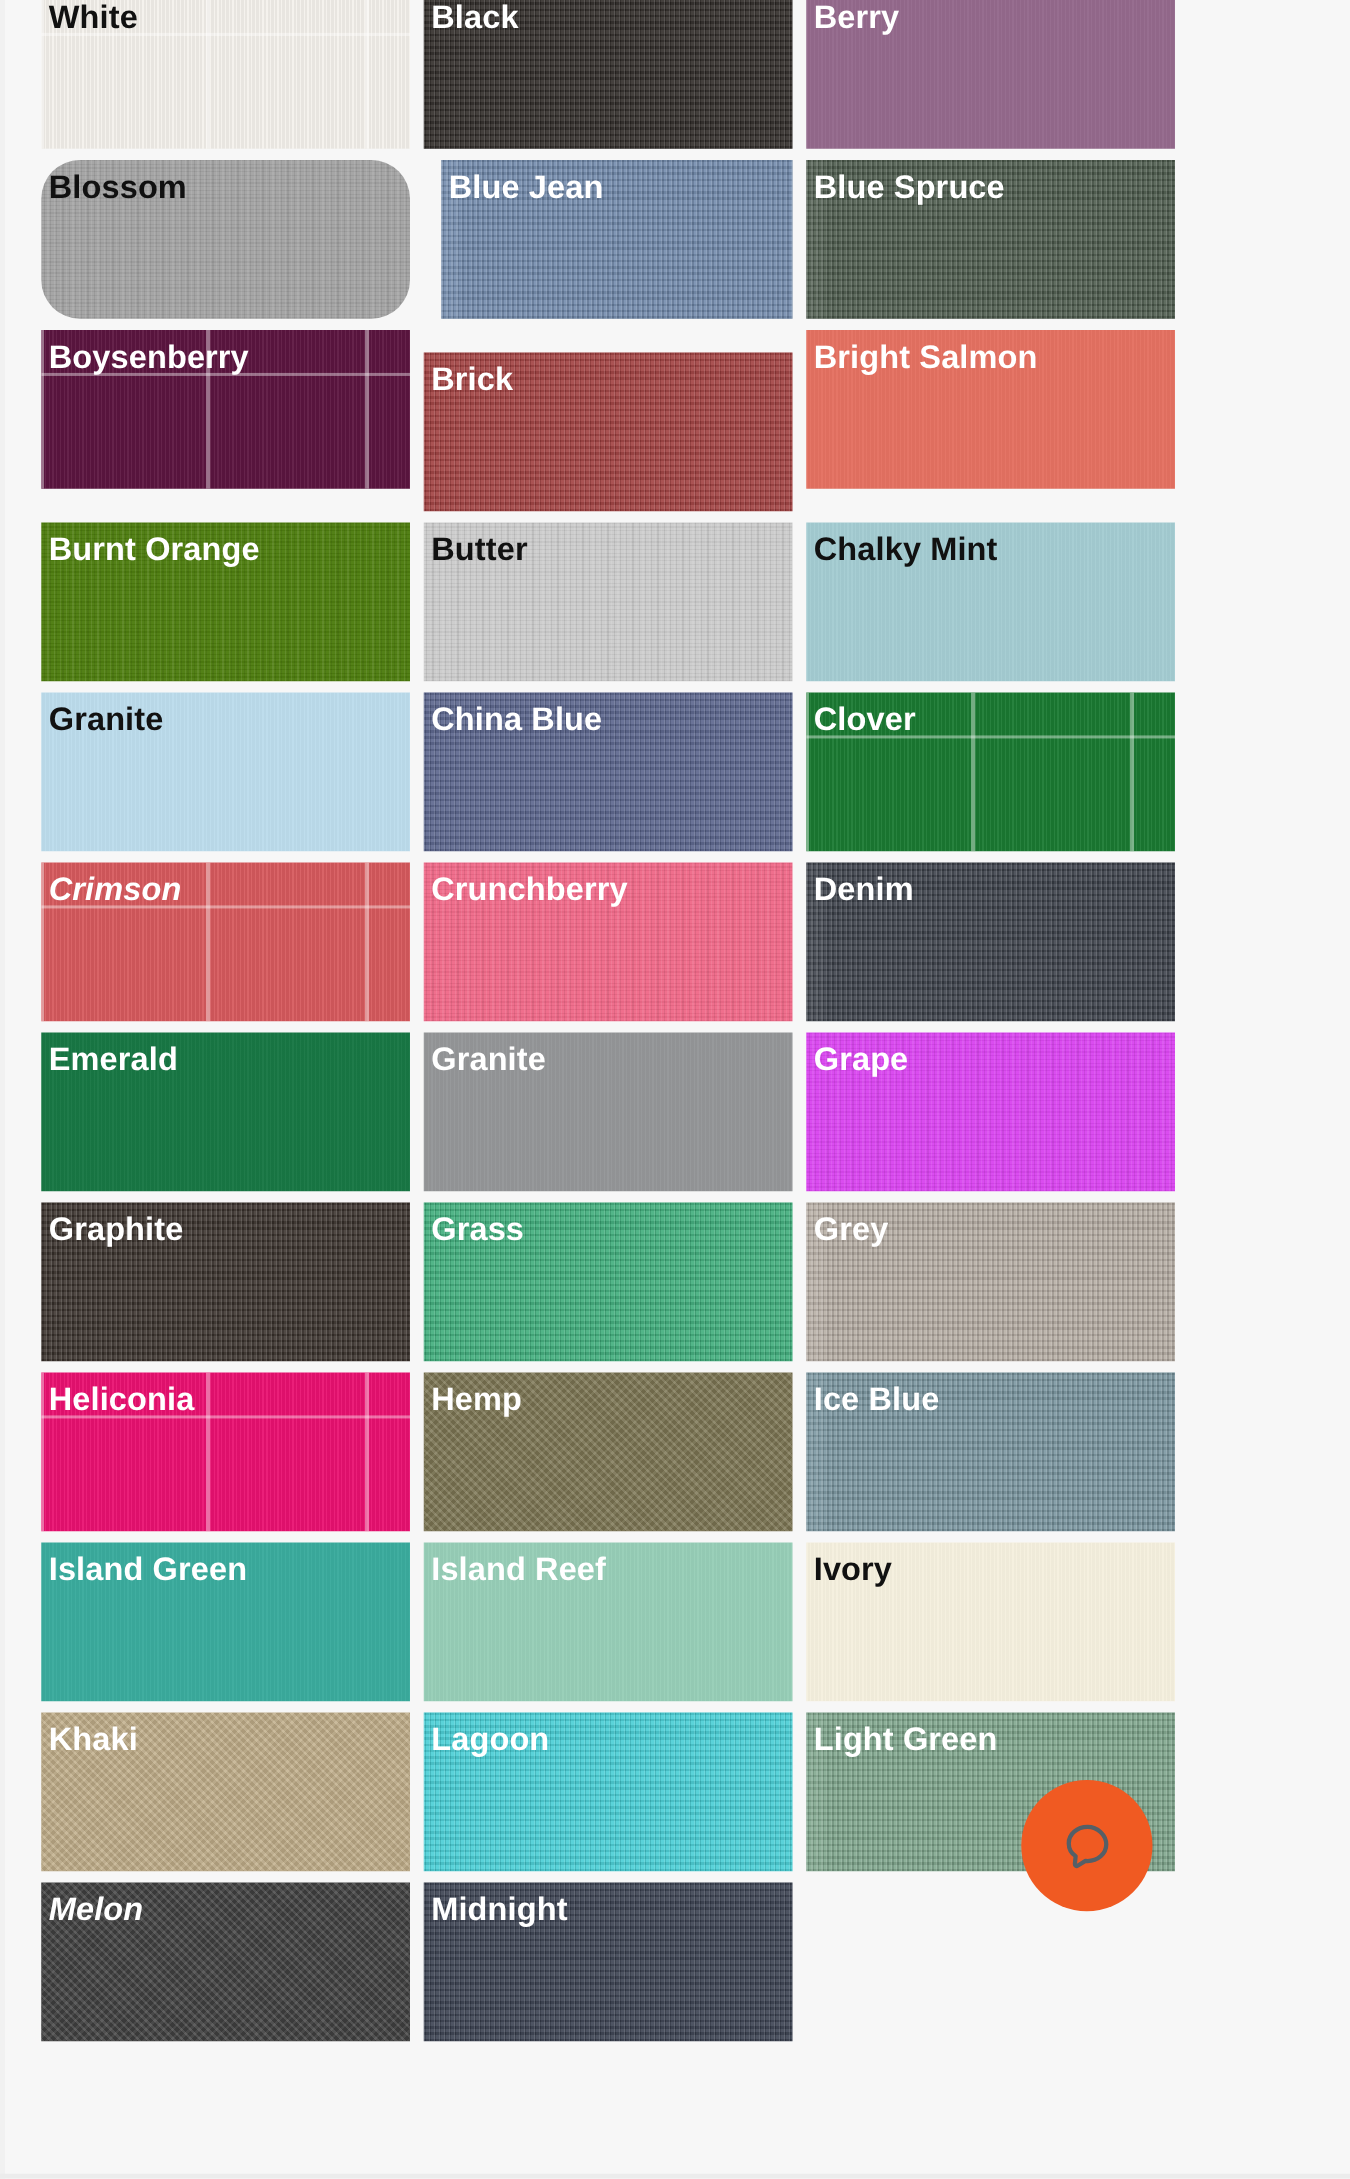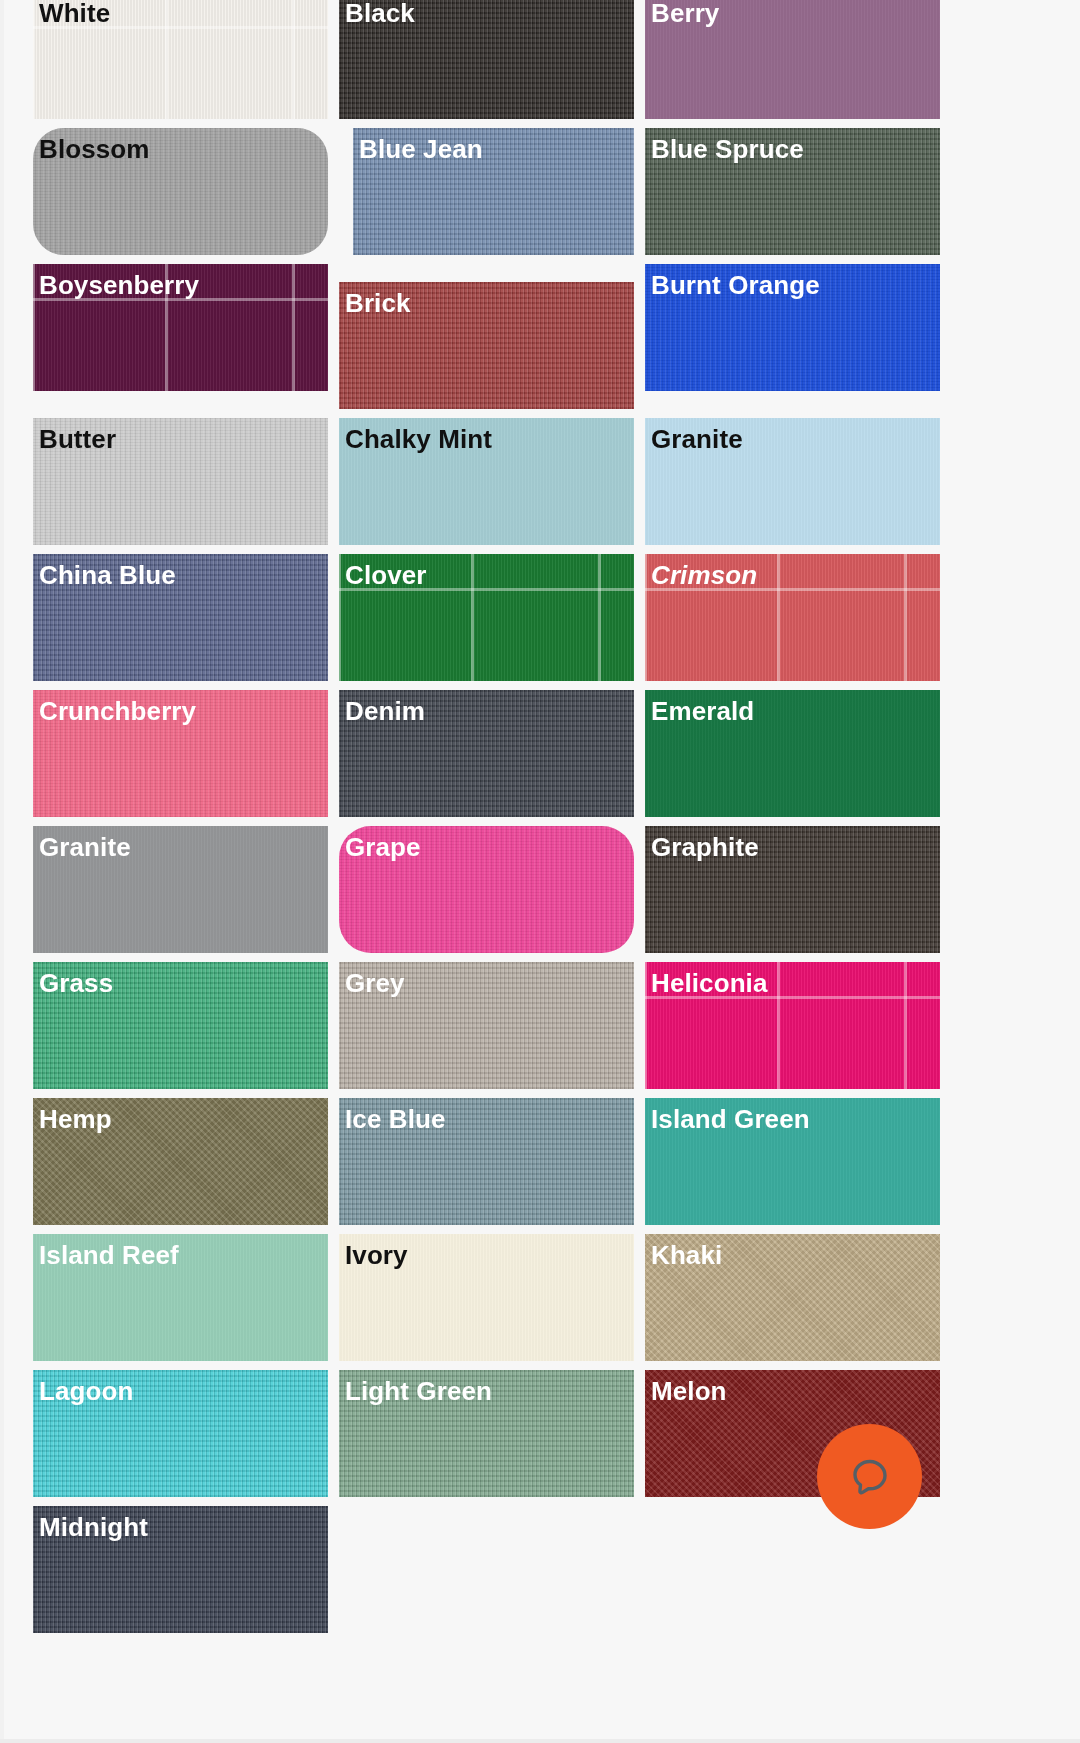--- a/index.html
+++ b/index.html
@@ -158,21 +158,25 @@
       <span class="swatch-label lbl-light">Blue Spruce</span>
     </div>
     <div class="swatch plaid" style="background-color: rgb(92, 21, 64);">
       <div class="weave"></div>
       <span class="swatch-label lbl-light">Boysenberry</span>
     </div>
     <div class="swatch heather" style="background-color: rgb(158, 60, 60); margin-top: 18px;">
       <div class="weave"></div>
       <span class="swatch-label lbl-light">Brick</span>
     </div>
-    <div class="swatch weave" style="background-color: #1d4ed8; padding-left: 12px;">
+    <div class="swatch smooth" style="background-color: rgb(228, 113, 97);">
+      <div class="weave"></div>
+      <span class="swatch-label lbl-light">Bright Salmon</span>
+    </div>
+    <div class="swatch weave" style="background-color: #4d7c0f; padding-left: 12px;">
       <div class="weave"></div>
       <span class="swatch-label lbl-light">Burnt Orange</span>
     </div>
     <div class="swatch weave">
       <div class="weave"></div>
       <span class="swatch-label lbl-dark">Butter</span>
     </div>
     <div class="swatch smooth" style="background-color: rgb(164, 204, 210);">
       <div class="weave"></div>
       <span class="swatch-label lbl-dark">Chalky Mint</span>
@@ -202,21 +206,21 @@
       <span class="swatch-label lbl-light">Denim</span>
     </div>
     <div class="swatch smooth" style="background-color: rgb(24, 119, 68);">
       <div class="weave"></div>
       <span class="swatch-label lbl-light">Emerald</span>
     </div>
     <div class="swatch smooth" style="background-color: rgb(148, 150, 152);">
       <div class="weave"></div>
       <span class="swatch-label lbl-light">Granite</span>
     </div>
-    <div class="swatch weave" style="background-color: #ec4899; border-radius: 32px;">
+    <div class="swatch weave" style="background-color: #d946ef;">
       <div class="weave"></div>
       <span class="swatch-label lbl-light">Grape</span>
     </div>
     <div class="swatch heather" style="background-color: rgb(58, 50, 44);">
       <div class="weave"></div>
       <span class="swatch-label lbl-light">Graphite</span>
     </div>
     <div class="swatch heather" style="background-color: rgb(59, 171, 121);">
       <div class="weave"></div>
       <span class="swatch-label lbl-light">Grass</span>
@@ -254,21 +258,21 @@
       <span class="swatch-label lbl-light">Khaki</span>
     </div>
     <div class="swatch heather" style="background-color: rgb(68, 205, 212);">
       <div class="weave"></div>
       <span class="swatch-label lbl-light">Lagoon</span>
     </div>
     <div class="swatch heather" style="background-color: rgb(126, 166, 140);">
       <div class="weave"></div>
       <span class="swatch-label lbl-light">Light Green</span>
     </div>
-    <div class="swatch pique" style="background-color: #7f1d1d;">
+    <div class="swatch pique" style="background-color: #404040; font-style: italic;">
       <div class="weave"></div>
       <span class="swatch-label lbl-light">Melon</span>
     </div>
     <div class="swatch heather" style="background-color: rgb(54, 61, 77);">
       <div class="weave"></div>
       <span class="swatch-label lbl-light">Midnight</span>
     </div>
   </div>
 
 <button id="chat-button" aria-label="Open chat" style="background: rgb(240, 90, 34);">

